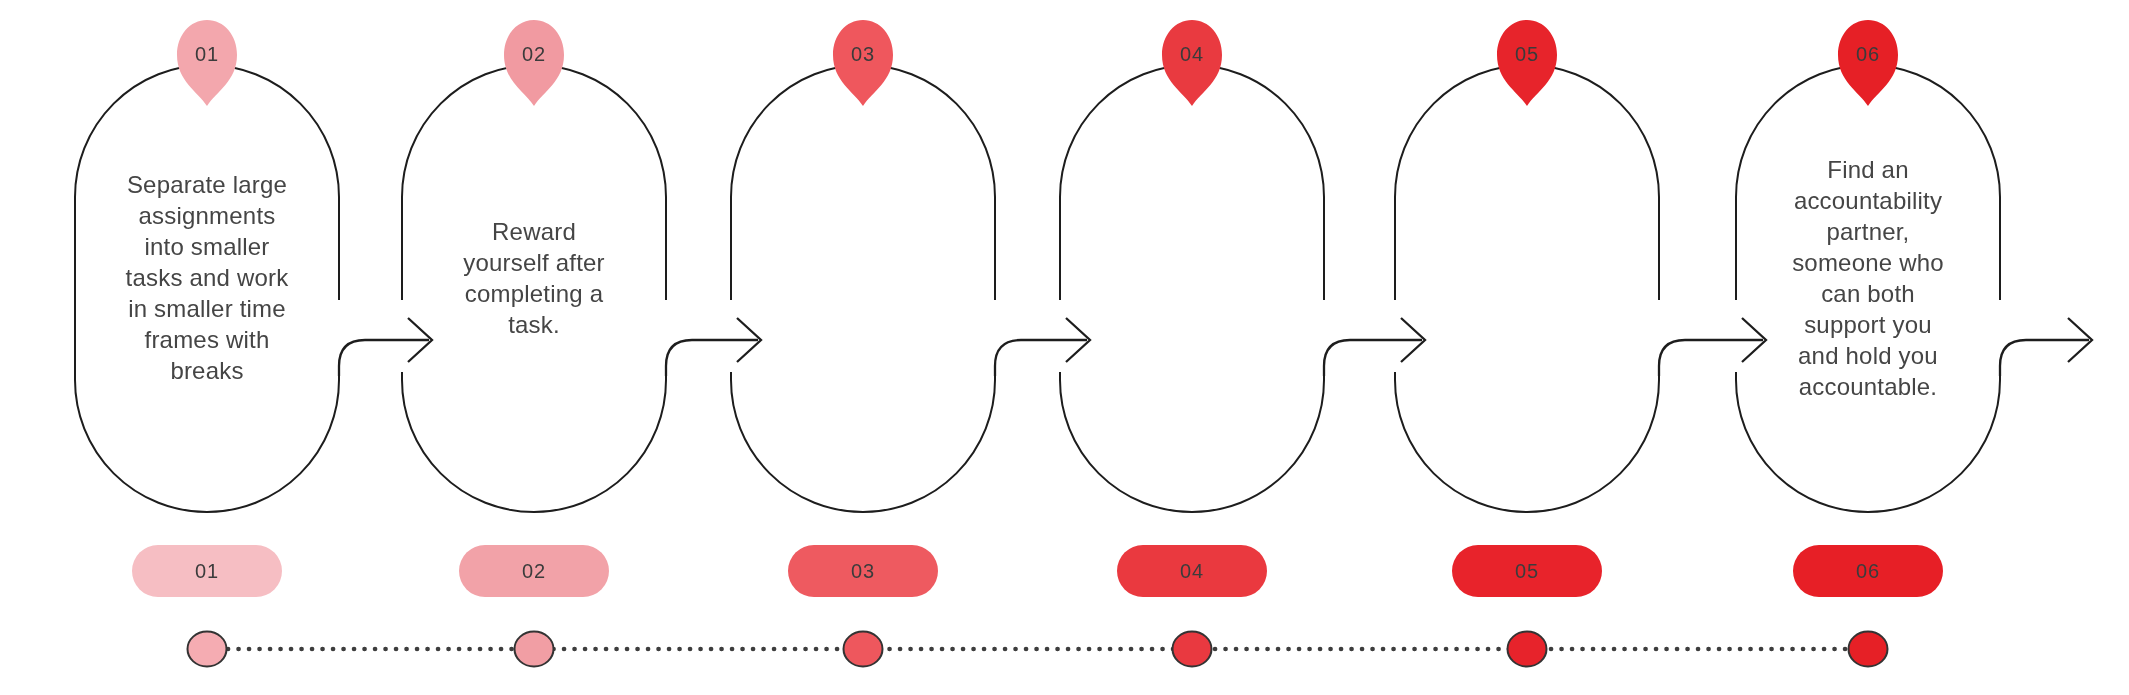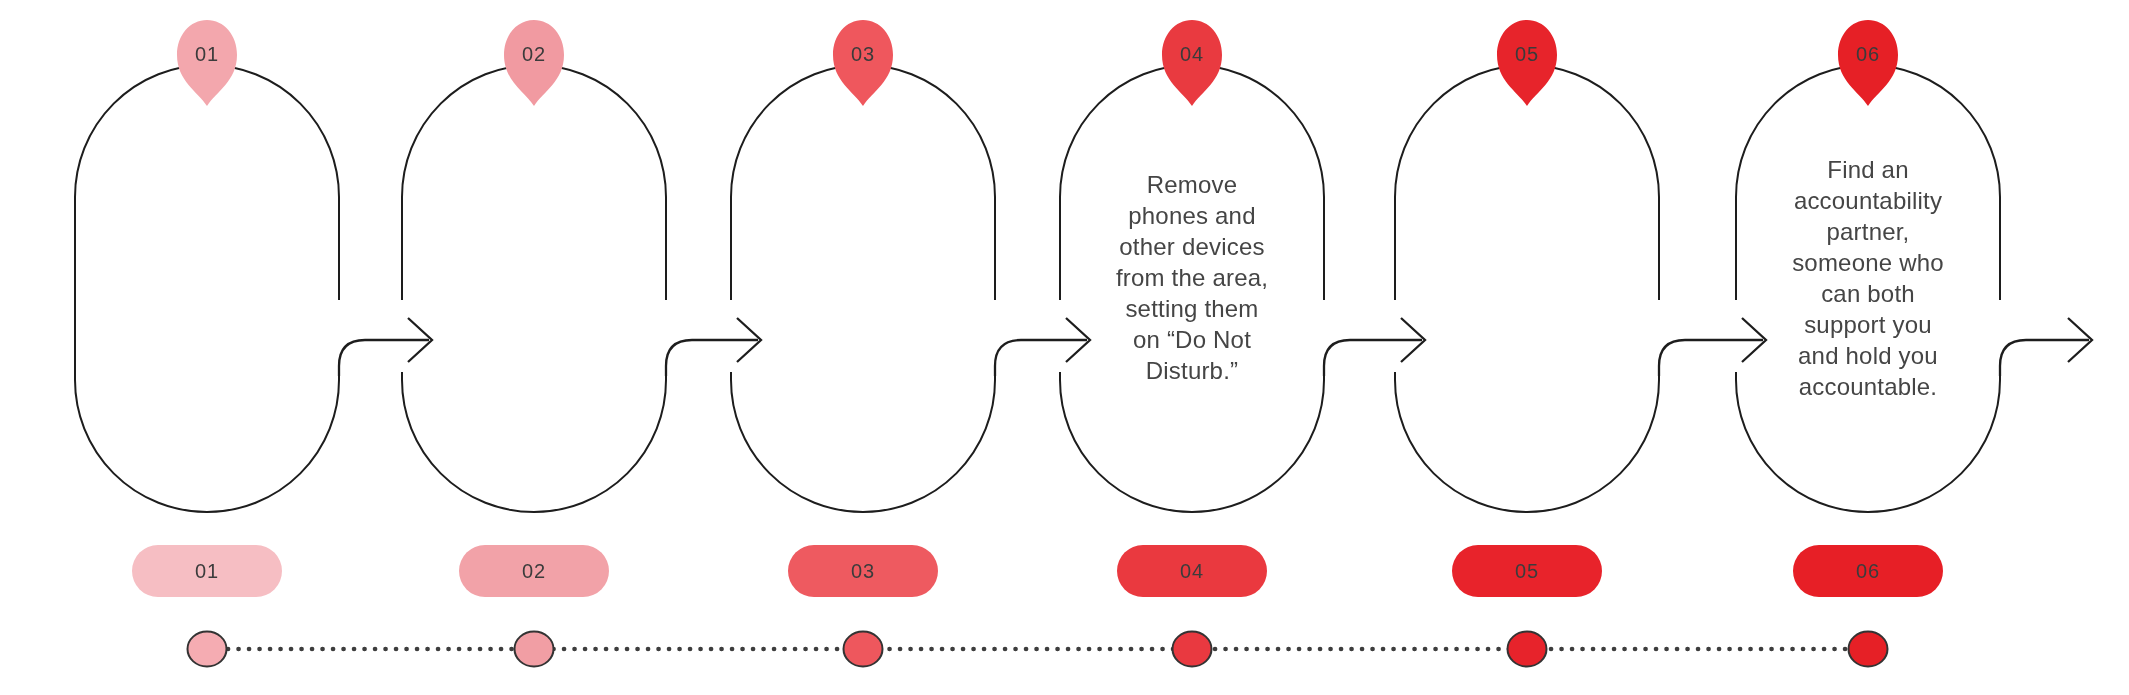--- a/index.html
+++ b/index.html
@@ -68,33 +68,44 @@
     pointer-events: none;
   }
 </style>
 </head>
 <body>
 
 <div id="canvas">
 
   <div class="step" style="left: 74px;">
     <div class="capsule"></div>
+    <div class="step-text">Separate large
+assignments
+into smaller
+tasks and work
+in smaller time
+frames with
+breaks</div>
     <div class="pin">
       <svg viewBox="0 0 70 94">
         <path class="pin-shape" d="M35 92 C 26 78 5 67 5 41 C 5 21 18 6 35 6 C 52 6 65 21 65 41 C 65 67 44 78 35 92 Z" fill="#F3A7AD"></path>
       </svg>
       <span class="pin-num">01</span>
     </div>
     <div class="pill" style="background: rgb(246, 190, 195);">
       <span>01</span>
     </div>
   </div>
 
   <div class="step" style="left: 401px;">
     <div class="capsule"></div>
+    <div class="step-text">Reward
+yourself after
+completing a
+task.</div>
     <div class="pin">
       <svg viewBox="0 0 70 94">
         <path class="pin-shape" d="M35 92 C 26 78 5 67 5 41 C 5 21 18 6 35 6 C 52 6 65 21 65 41 C 65 67 44 78 35 92 Z" fill="#F19AA1"></path>
       </svg>
       <span class="pin-num">02</span>
     </div>
     <div class="pill" style="background: rgb(242, 162, 168);">
       <span>02</span>
     </div>
   </div>
@@ -107,27 +118,20 @@
       </svg>
       <span class="pin-num">03</span>
     </div>
     <div class="pill" style="background: rgb(238, 90, 96);">
       <span>03</span>
     </div>
   </div>
 
   <div class="step" style="left: 1059px;">
     <div class="capsule"></div>
-    <div class="step-text">Remove
-phones and
-other devices
-from the area,
-setting them
-on “Do Not
-Disturb.”</div>
     <div class="pin">
       <svg viewBox="0 0 70 94">
         <path class="pin-shape" d="M35 92 C 26 78 5 67 5 41 C 5 21 18 6 35 6 C 52 6 65 21 65 41 C 65 67 44 78 35 92 Z" fill="#E93A40"></path>
       </svg>
       <span class="pin-num">04</span>
     </div>
     <div class="pill" style="background: rgb(234, 57, 63);">
       <span>04</span>
     </div>
   </div>

